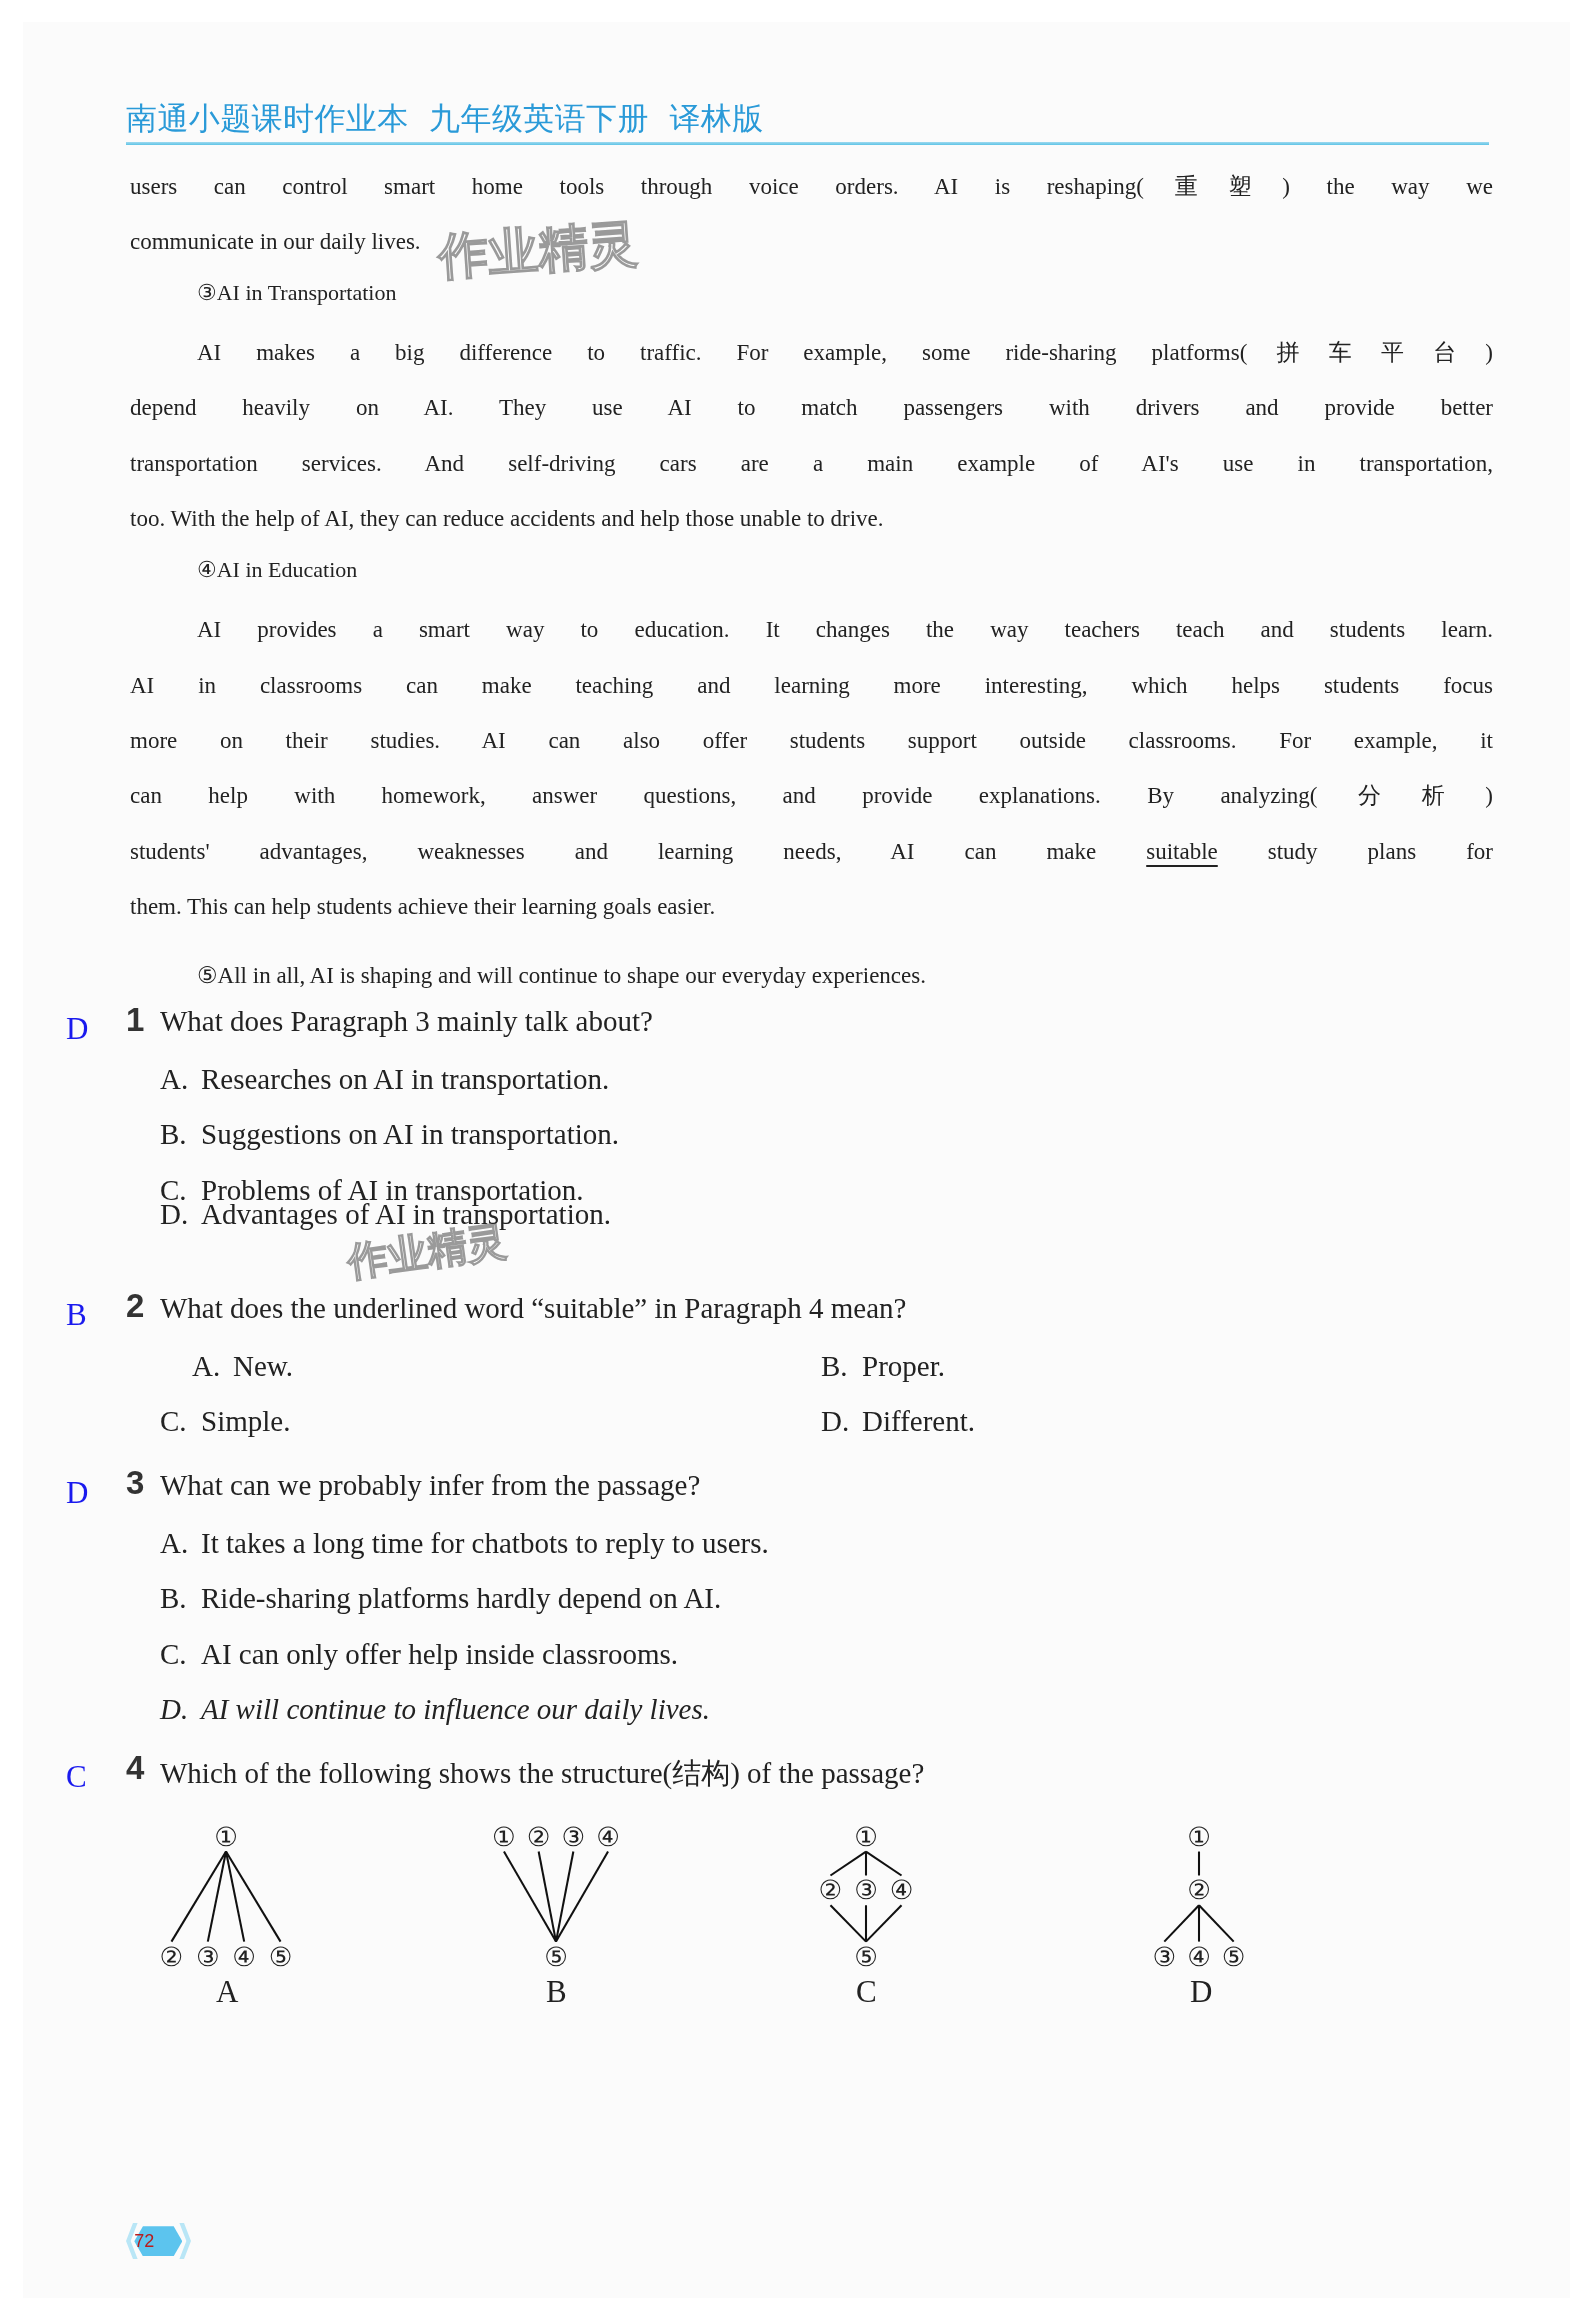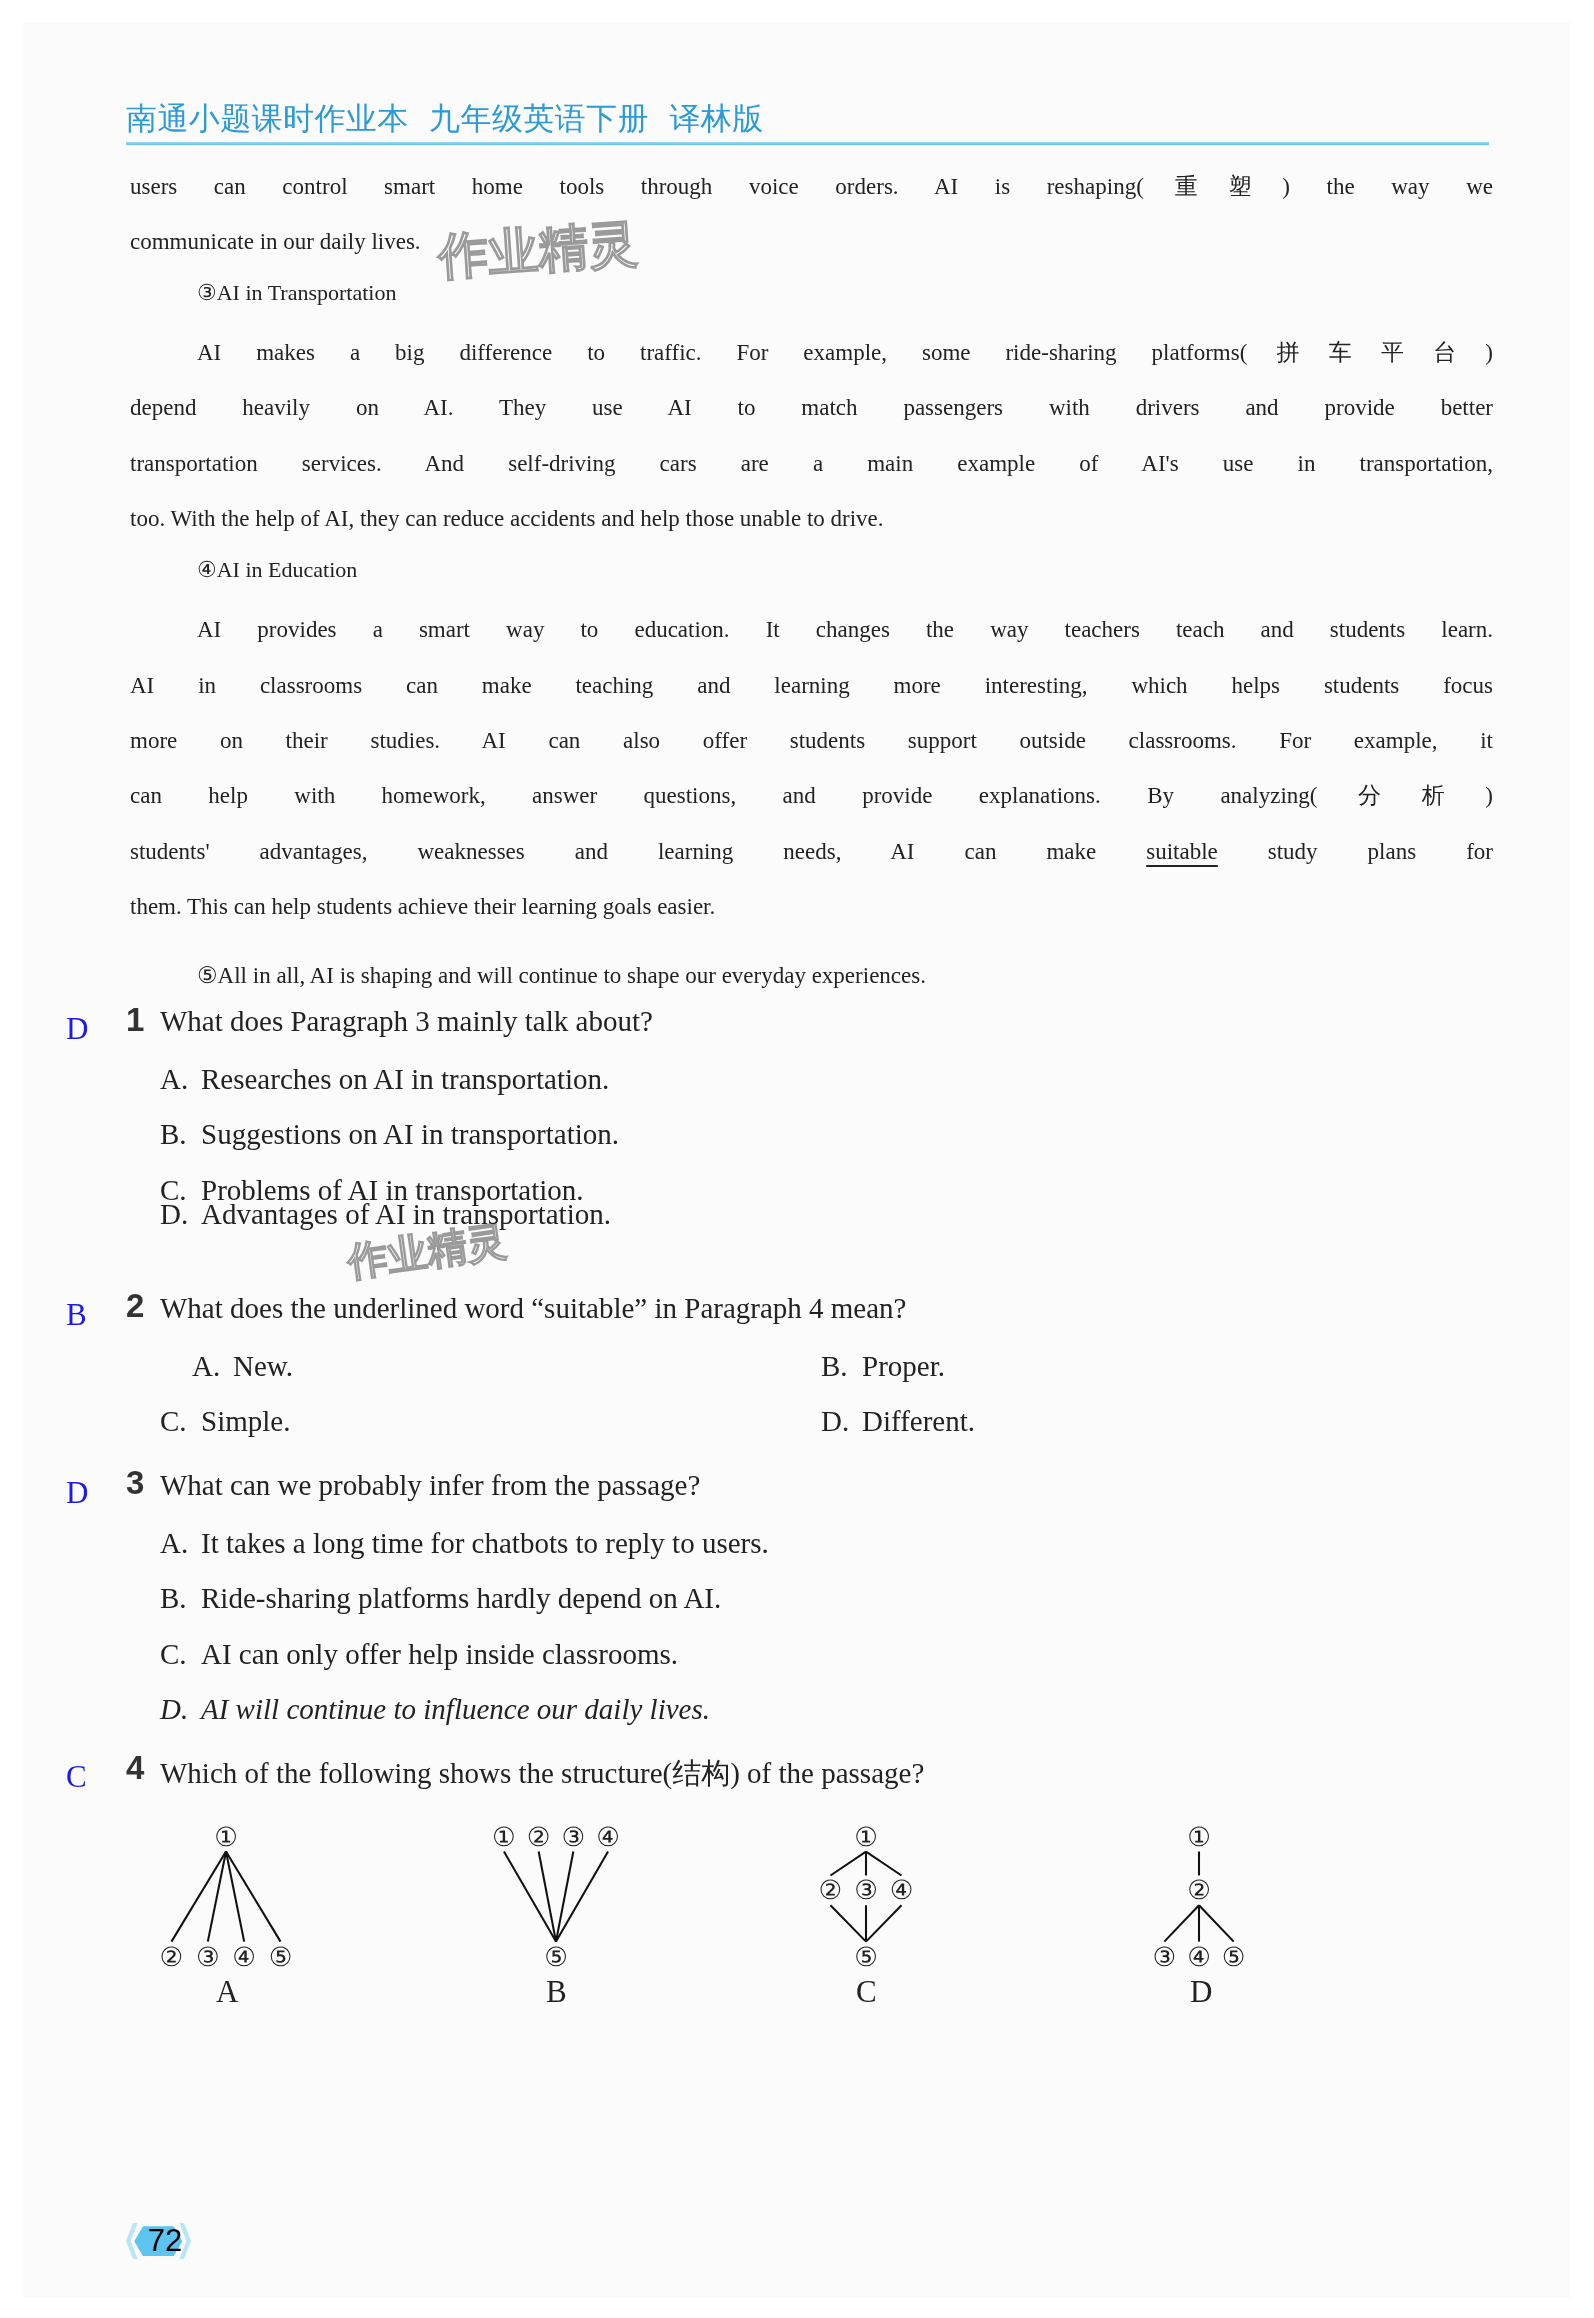--- a/index.html
+++ b/index.html
@@ -28,22 +28,22 @@
   .diagram { position:absolute; top:1816px; }
   .diagram svg { display:block; overflow:visible; }
   .dlabel { position:absolute; font-size:31px; top:1974px; }
   .pagenum { position:absolute; left:126px; top:2223px; width:65px; height:36px; }
   .pagenum .hex { position:absolute; left:8.3px; top:3.3px; width:48px; height:30px; background:#5cc4ee;
                   clip-path:polygon(18% 0,82% 0,100% 50%,82% 100%,18% 100%,0 50%); }
   .pagenum .ol { position:absolute; top:0; width:11.6px; height:36px; background:#b9e6f6;
                  clip-path:polygon(60% 0,100% 0,40% 50%,100% 100%,60% 100%,0 50%); }
   .pagenum .or { position:absolute; top:0; right:0; width:11.6px; height:36px; background:#b9e6f6;
                  clip-path:polygon(0 0,40% 0,100% 50%,40% 100%,0 100%,60% 50%); }
-  .pagenum .num { position:absolute; left:8.3px; top:3.3px; width:48px; text-align:right;
-                  font-family:"Liberation Sans",sans-serif; font-size:31px; line-height:30px; color:#000000; }
+  .pagenum .num { position:absolute; left:8.3px; top:3.3px; width:48px; text-align:left;
+                  font-family:"Liberation Sans",sans-serif; font-size:18px; line-height:30px; color:#b91c1c; }
 </style>
 </head>
 <body>
 
 <div class="panel"></div>
 
 <div class="hdr">南通小题课时作业本  九年级英语下册  译林版</div>
 <div class="hdr-line"></div>
 
 <div class="wm" style="left:438px; top:217px; font-size:50px; transform:rotate(-4deg);">作业精灵</div>

